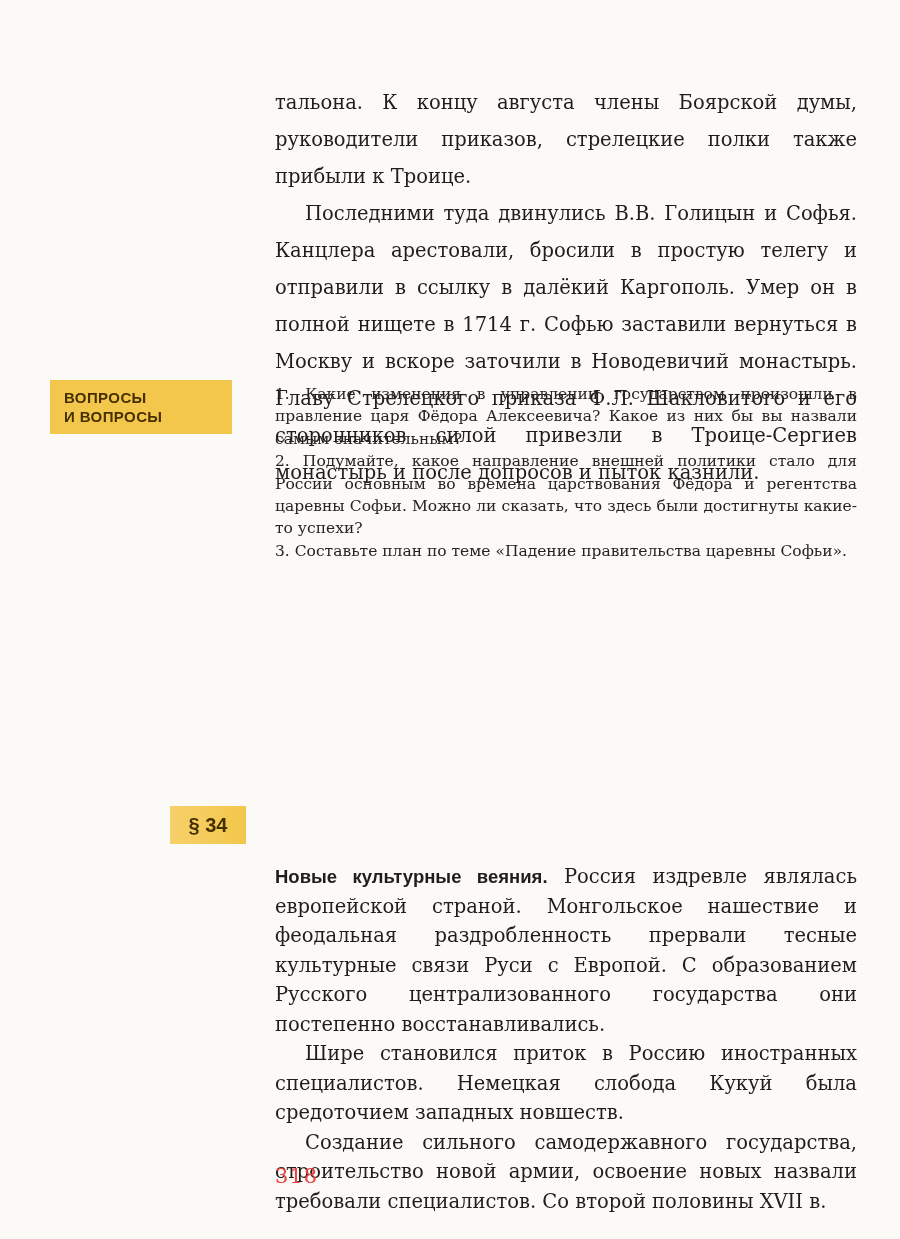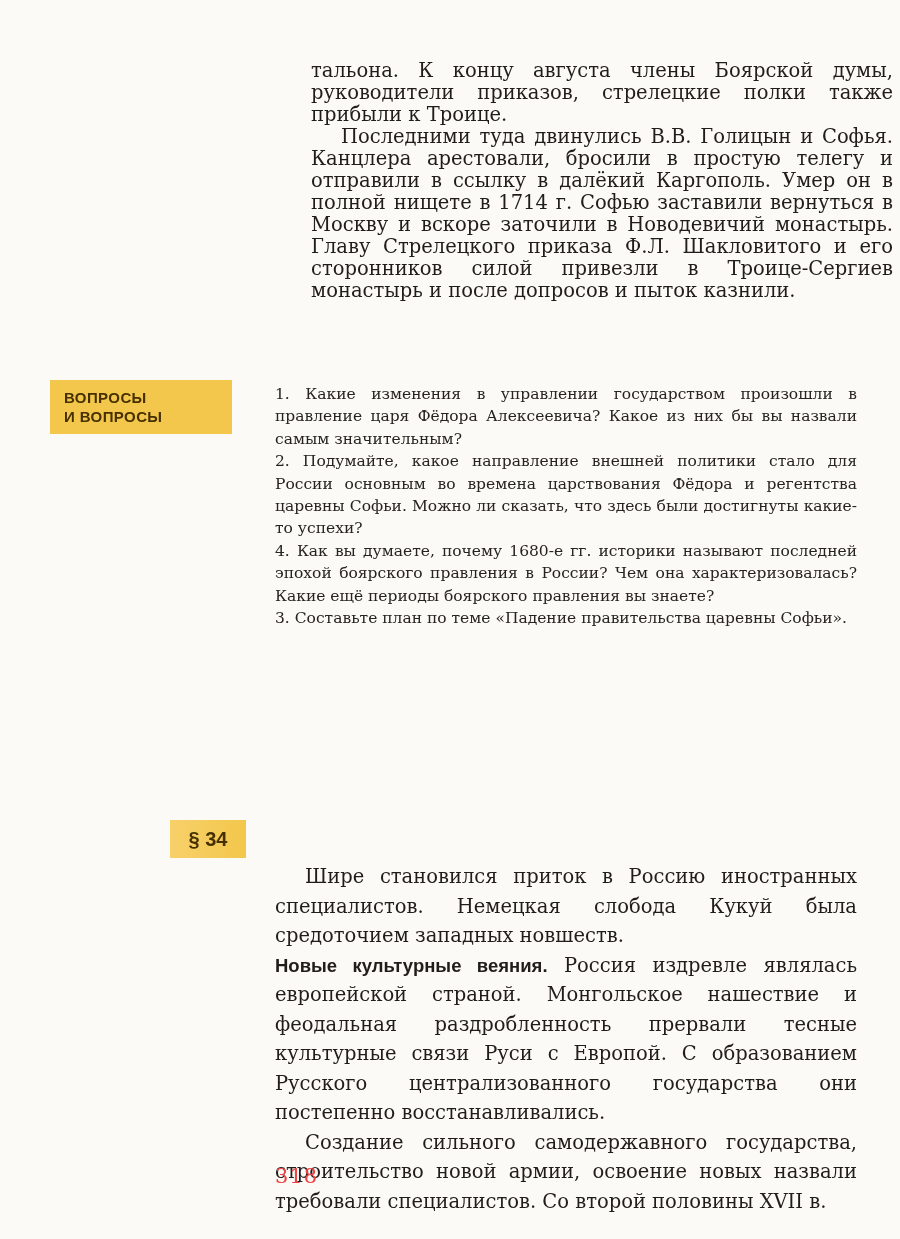--- a/index.html
+++ b/index.html
@@ -13,22 +13,22 @@
     width:900px;height:1239px;
     background:#fbfaf6;
     font-family:"DejaVu Serif","Liberation Serif",serif;
     color:var(--body-text);
     -webkit-font-smoothing:antialiased;
   }
   .page{position:relative;width:900px;height:1239px;overflow:hidden;}
 
   
   .intro{
-    position:absolute;left:275px;top:60px;width:582px;
-    font-size:19.5px;line-height:22px;text-align:justify;margin-left:36px;
+    position:absolute;left:275px;top:84px;width:582px;
+    font-size:19.5px;line-height:37px;text-align:justify;
   }
   .para{margin:0;}
   .para.indent{text-indent:30px;}
 
   
   .q-label{
     position:absolute;left:50px;top:380px;width:168px;height:38px;
     background:var(--accent-yellow);
     padding:8px 0 8px 14px;
     font-family:"Liberation Sans","DejaVu Sans",sans-serif;
@@ -43,21 +43,21 @@
     color:#262320;
   }
   .q-item{margin:0;}
 
   
   .sec-num{
     position:absolute;left:170px;top:806px;width:76px;height:38px;
     background:linear-gradient(to right,#f7d06a,var(--accent-yellow));
     display:flex;align-items:center;justify-content:center;
     font-family:"Liberation Sans","DejaVu Sans",sans-serif;
-    font-weight:bold;font-size:20px;color:var(--heading-text);margin-top:14px;
+    font-weight:bold;font-size:20px;color:var(--heading-text);
   }
   .sec-title{
     position:absolute;left:275px;top:806px;width:568px;height:38px;
     background:linear-gradient(to bottom,#f4bd49,var(--title-bar-yellow));
     display:flex;align-items:center;
     padding-left:14px;
     font-family:"Liberation Sans","DejaVu Sans",sans-serif;
     font-weight:bold;font-size:18.5px;color:var(--heading-text);
   }
 
@@ -84,27 +84,26 @@
   </div>
 
   <div class="q-label">
     <div>ВОПРОСЫ</div>
     <div>И ВОПРОСЫ</div>
   </div>
 
   <div class="q-list">
     <p class="q-item">1. Какие изменения в управлении государством произошли в правление царя Фёдора Алексеевича? Какое из них бы вы назвали самым значительным?</p>
     <p class="q-item">2. Подумайте, какое направление внешней политики стало для России основным во времена царствования Фёдора и регентства царевны Софьи. Можно ли сказать, что здесь были достигнуты какие-то успехи?</p>
-    <p class="q-item">4. Как вы думаете, почему 1680-е гг. историки называют последней эпохой боярского правления в России? Чем она характеризовалась? Какие ещё периоды боярского правления вы знаете?</p>
     <p class="q-item">3. Составьте план по теме «Падение правительства царевны Софьи».</p>
   </div>
 
   <div class="sec-num">§ 34</div>
 
   <div class="body-text">
+    <p class="para"><b class="lead">Новые культурные веяния.</b> <span>Россия издревле являлась европейской страной. Монгольское нашествие и феодальная раздробленность прервали тесные культурные связи Руси с Европой. С образованием Русского централизованного государства они постепенно восстанавливались.</span></p>
     <p class="para indent">Шире становился приток в Россию иностранных специалистов. Немецкая слобода Кукуй была средоточием западных новшеств.</p>
-    <p class="para"><b class="lead">Новые культурные веяния.</b> <span>Россия издревле являлась европейской страной. Монгольское нашествие и феодальная раздробленность прервали тесные культурные связи Руси с Европой. С образованием Русского централизованного государства они постепенно восстанавливались.</span></p>
     <p class="para indent">Создание сильного самодержавного государства, строительство новой армии, освоение новых назвали требовали специалистов. Со второй половины XVII в.</p>
   </div>
 
   <div class="page-num">318</div>
 
 </div>
 
 </body></html>

